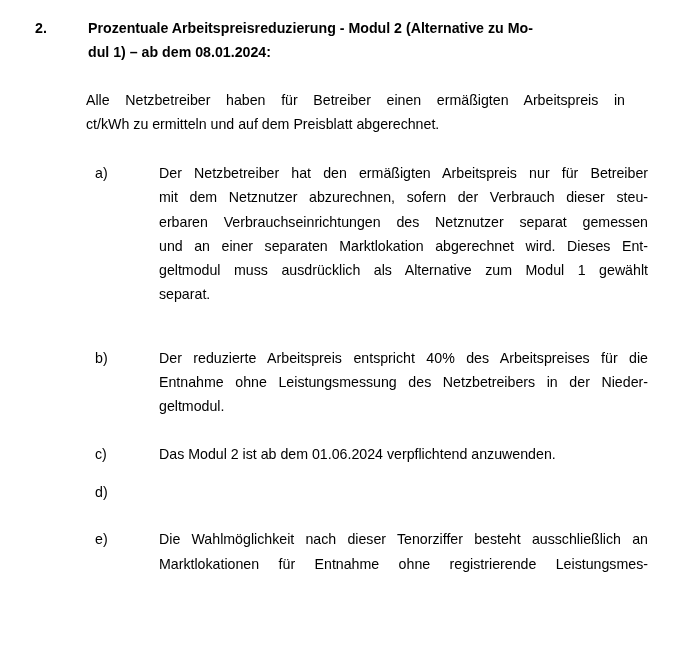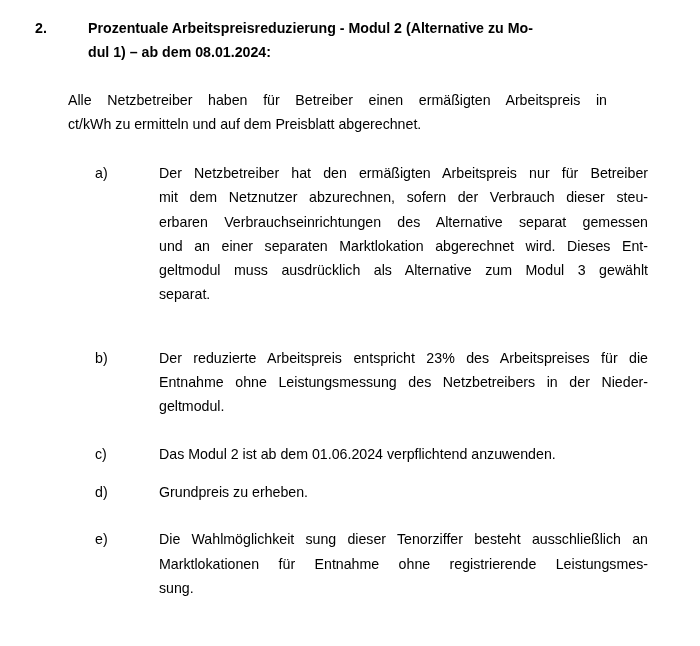--- a/index.html
+++ b/index.html
@@ -18,21 +18,21 @@
   }
   .head-row {
     display: flex;
     padding-left: 35px;
     font-weight: bold;
     margin-bottom: 24px;
   }
   .head-row .num { width: 53px; }
   .head-row .head { width: 539px; }
   .intro {
-    margin-left: 68px;
+    margin-left: 86px;
     width: 539px;
     margin-bottom: 25px;
   }
   .item {
     display: flex;
     padding-left: 95px;
   }
   .item .label { width: 43px; }
   .item .body { width: 489px; margin-left: 21px; }
   .item-a { margin-bottom: 40px; }
@@ -63,52 +63,50 @@
   <div class="intro">
     <div class="line j">Alle Netzbetreiber haben für Betreiber einen ermäßigten Arbeitspreis in</div>
     <div class="line">ct/kWh zu ermitteln und auf dem Preisblatt abgerechnet.</div>
   </div>
 
   <div class="item item-a">
     <div class="label">a)</div>
     <div class="body">
       <div class="line j">Der Netzbetreiber hat den ermäßigten Arbeitspreis nur für Betreiber</div>
       <div class="line j">mit dem Netznutzer abzurechnen, sofern der Verbrauch dieser steu-</div>
-      <div class="line j">erbaren Verbrauchseinrichtungen des Alternative separat gemessen</div>
+      <div class="line j">erbaren Verbrauchseinrichtungen des Netznutzer separat gemessen</div>
       <div class="line j">und an einer separaten Marktlokation abgerechnet wird. Dieses Ent-</div>
-      <div class="line j">geltmodul muss ausdrücklich als Alternative zum Modul 3 gewählt</div>
+      <div class="line j">geltmodul muss ausdrücklich als Alternative zum Modul 1 gewählt</div>
       <div class="line">separat.</div>
     </div>
   </div>
 
   <div class="item item-b">
     <div class="label">b)</div>
     <div class="body">
-      <div class="line j">Der reduzierte Arbeitspreis entspricht 23% des Arbeitspreises für die</div>
+      <div class="line j">Der reduzierte Arbeitspreis entspricht 40% des Arbeitspreises für die</div>
       <div class="line j">Entnahme ohne Leistungsmessung des Netzbetreibers in der Nieder-</div>
       <div class="line">geltmodul.</div>
     </div>
   </div>
 
   <div class="item item-c">
     <div class="label">c)</div>
     <div class="body">
       <div class="line">Das Modul 2 ist ab dem 01.06.2024 verpflichtend anzuwenden.</div>
     </div>
   </div>
 
   <div class="item item-d">
     <div class="label">d)</div>
     <div class="body">
-      <div class="line">Grundpreis zu erheben.</div>
     </div>
   </div>
 
   <div class="item item-e">
     <div class="label">e)</div>
     <div class="body">
-      <div class="line j">Die Wahlmöglichkeit sung dieser Tenorziffer besteht ausschließlich an</div>
+      <div class="line j">Die Wahlmöglichkeit nach dieser Tenorziffer besteht ausschließlich an</div>
       <div class="line j">Marktlokationen für Entnahme ohne registrierende Leistungsmes-</div>
-      <div class="line">sung.</div>
     </div>
   </div>
 
 </div>
 
 </body></html>

